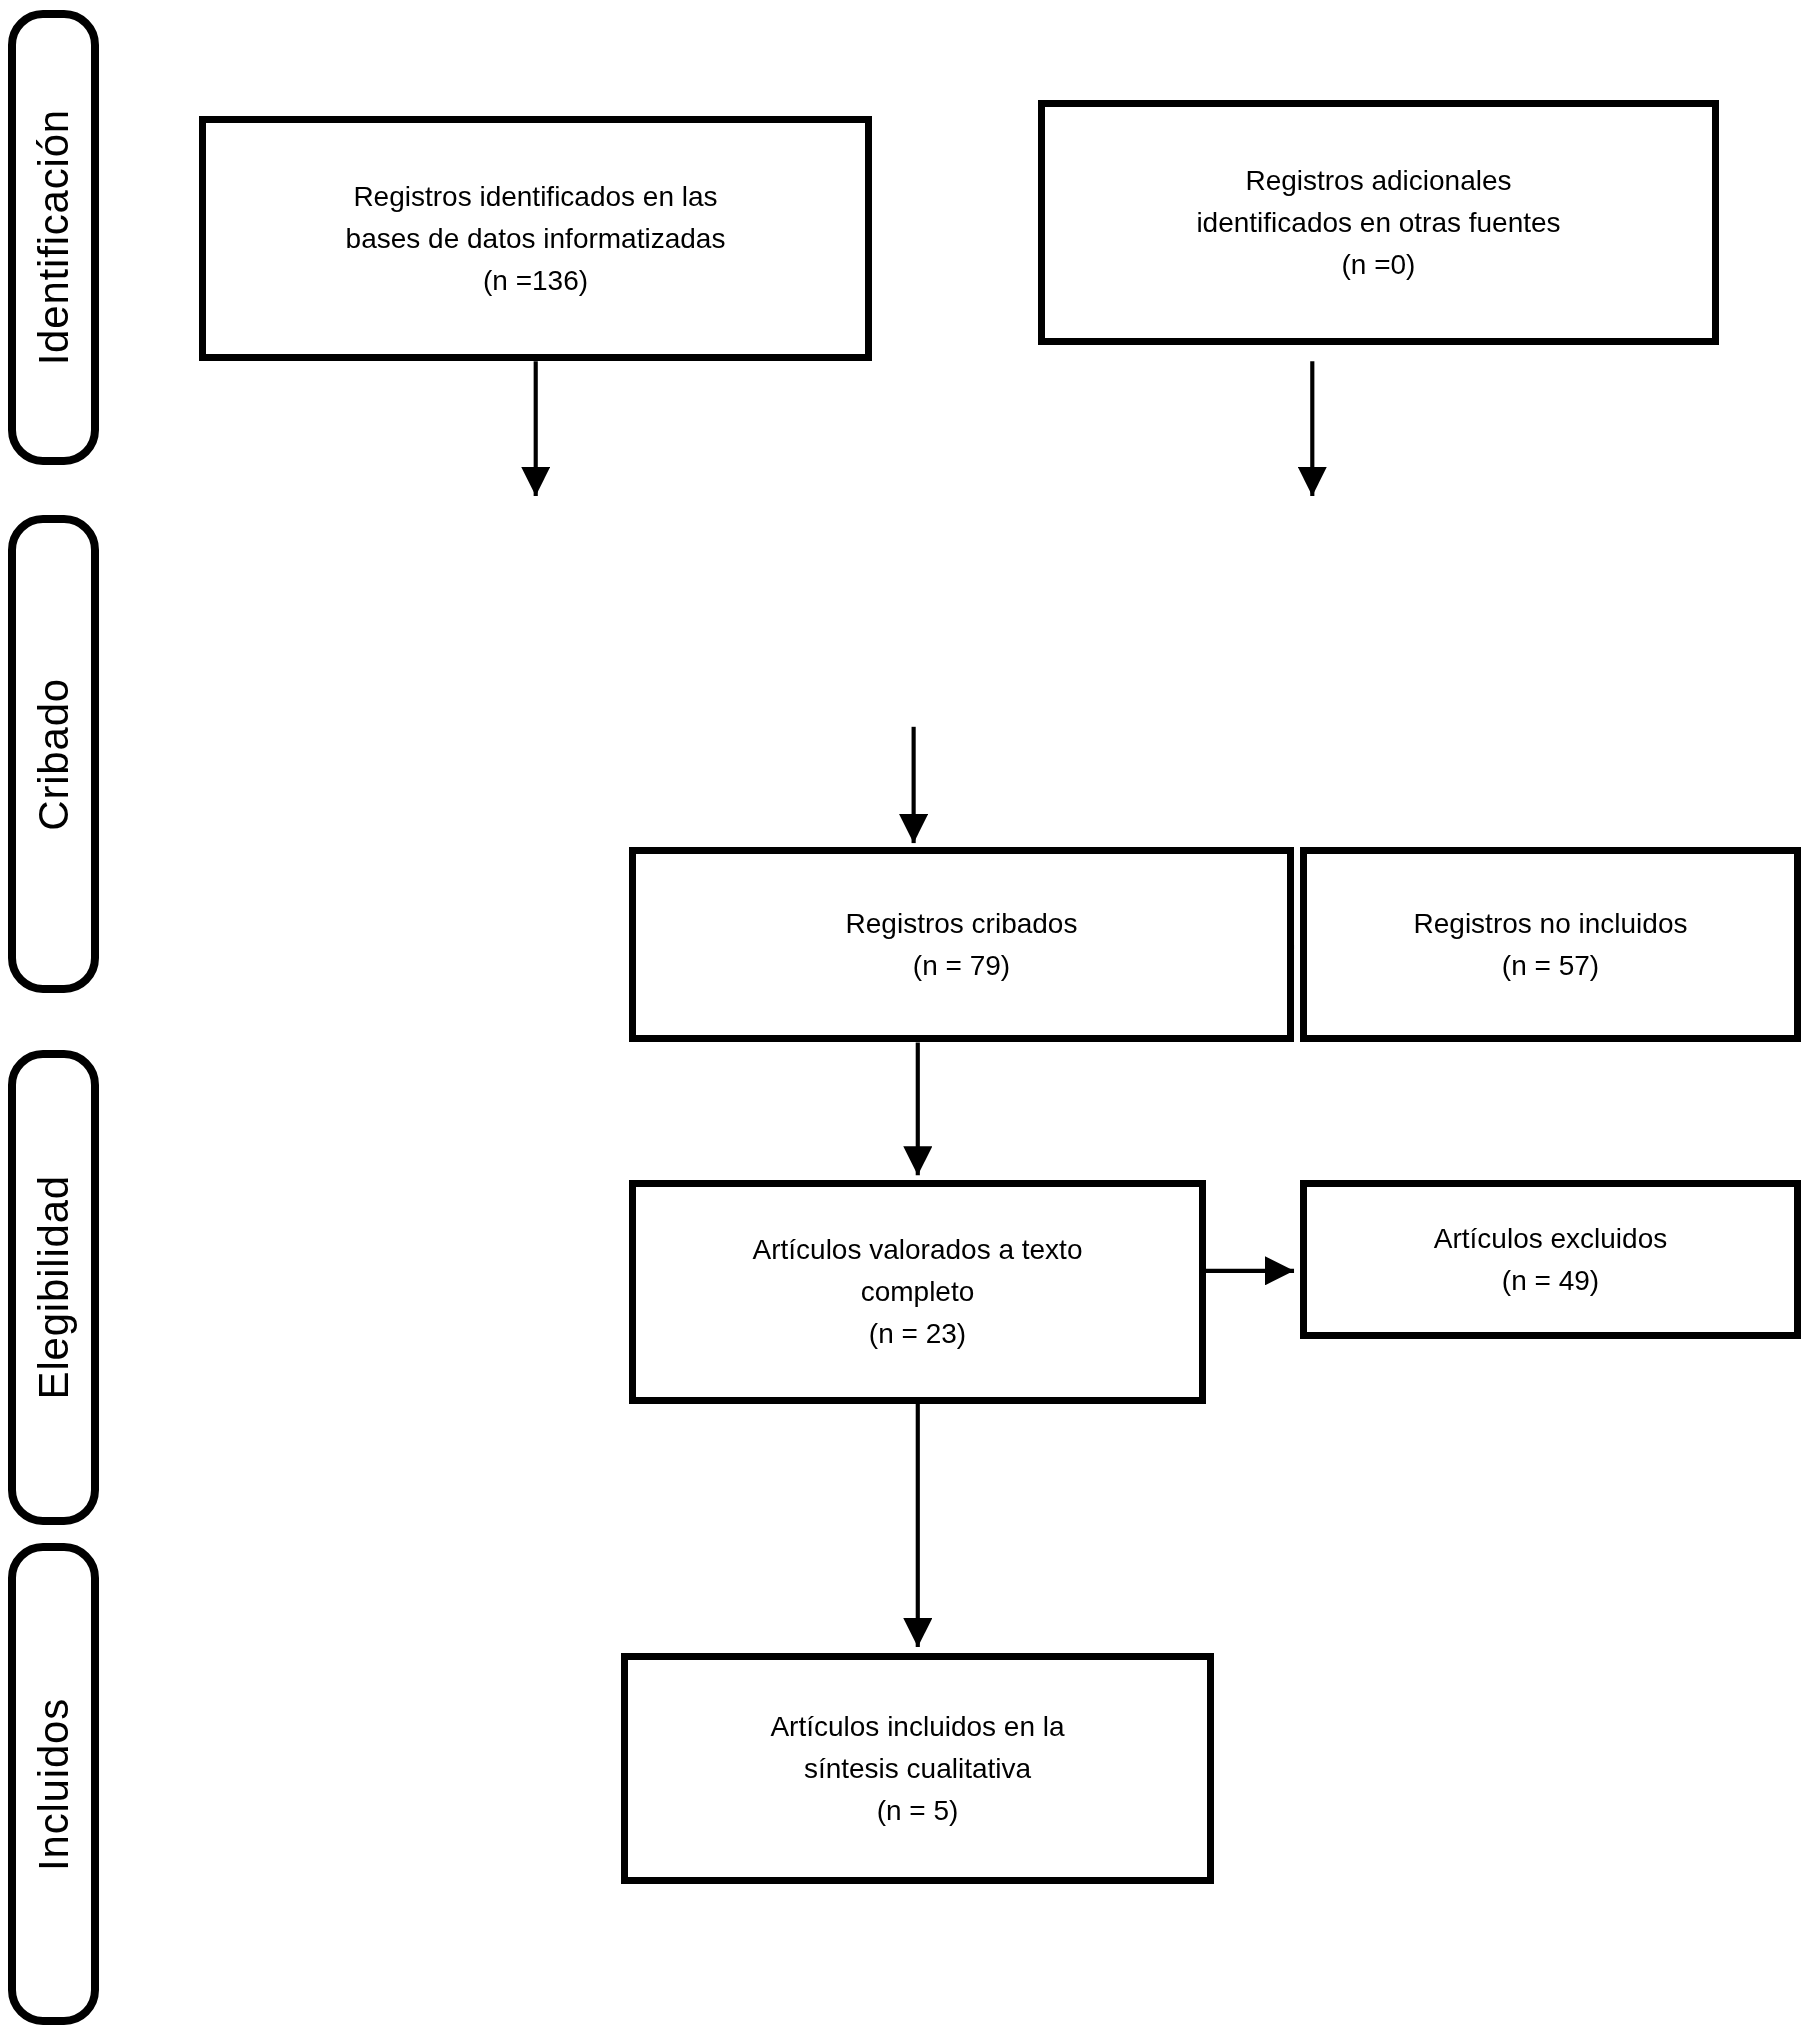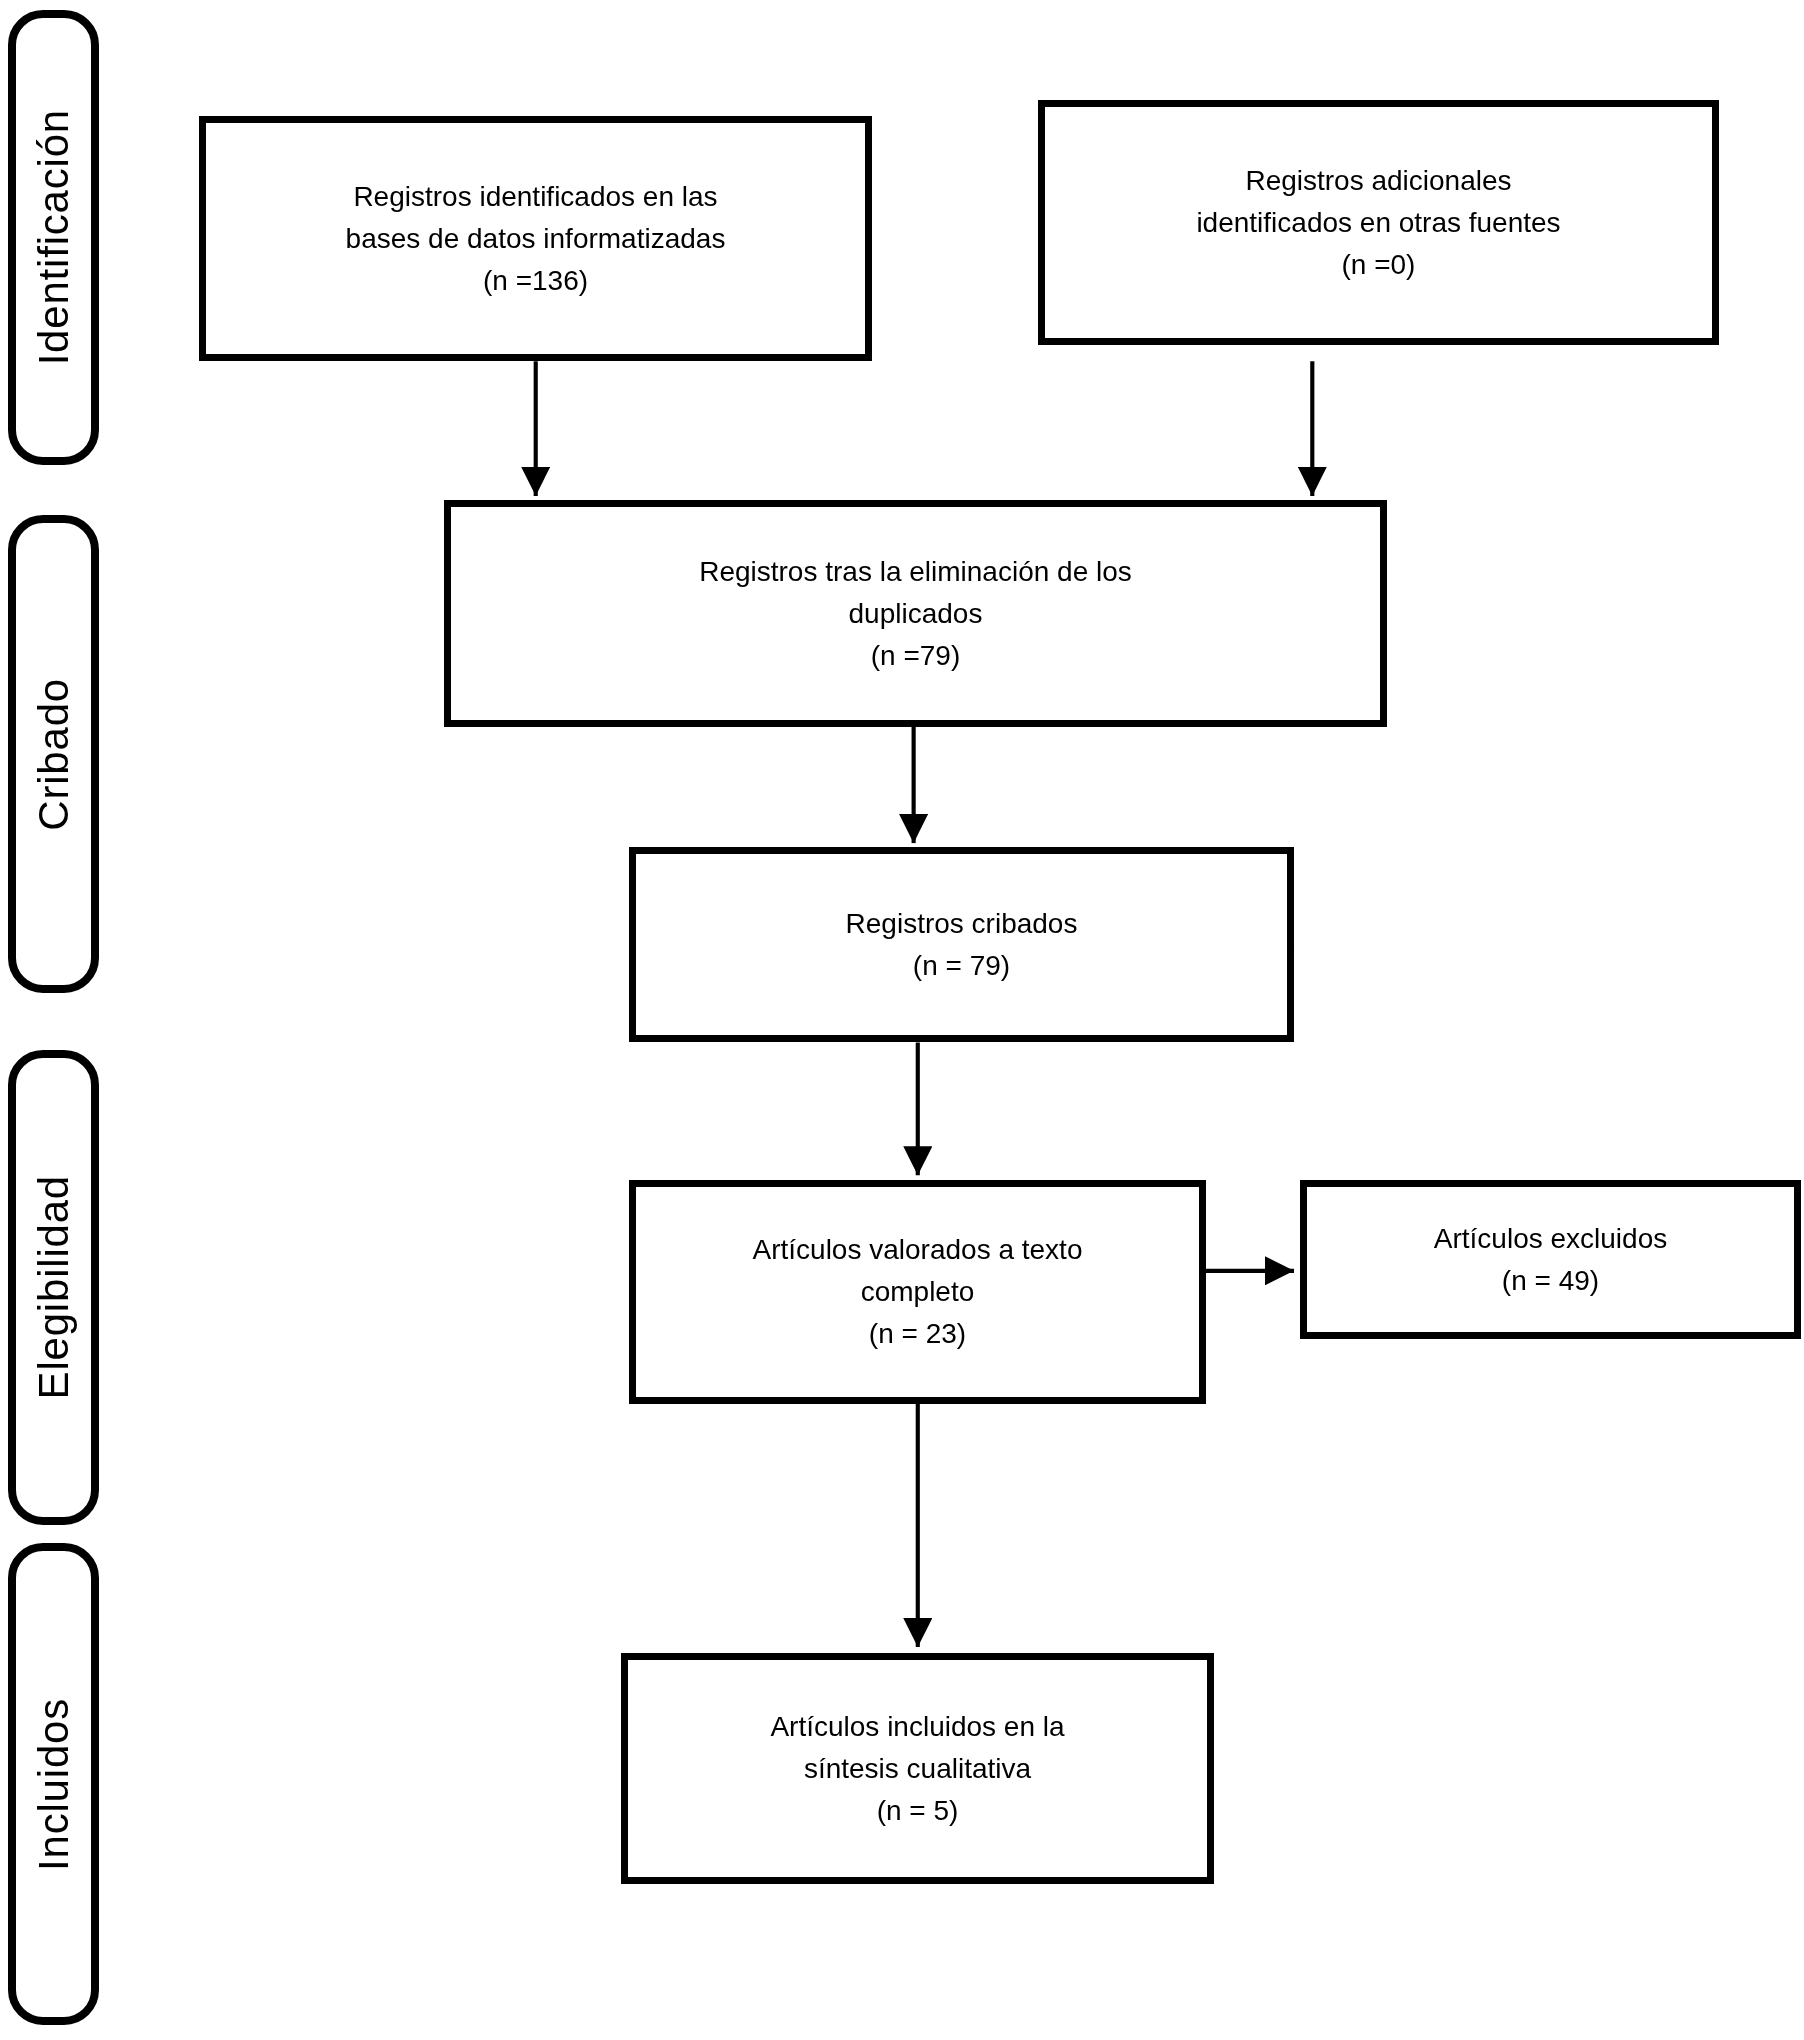--- a/index.html
+++ b/index.html
@@ -90,31 +90,30 @@
 bases de datos informatizadas
 (n =136)</span>
   </div>
 
   <div class="node flowbox" style="left:1038px; top:100px; width:681px; height:245px;text-align:center;">
     <span class="box-text">Registros adicionales
 identificados en otras fuentes
 (n =0)</span>
   </div>
 
-  <div class="node flowbox" style="left:444px; top:500px; width:943px; height:227px;">
-    <span class="box-text">Registros tras la eliminación de los
-duplicados
-(n =79)</span>
-  </div>
 
   <div class="node flowbox" style="left:629px; top:847px; width:665px; height:195px;">
     <span class="box-text">Registros cribados
 (n = 79)</span>
   </div>
 
+  <div class="node flowbox" style="left:1300px; top:847px; width:501px; height:195px;">
+    <span class="box-text">Registros no incluidos
+(n = 57)</span>
+  </div>
 
   <div class="node flowbox" style="left:629px; top:1180px; width:577px; height:224px;">
     <span class="box-text">Artículos valorados a texto
 completo
 (n = 23)</span>
   </div>
 
   <div class="node flowbox" style="left:1300px; top:1180px; width:501px; height:159px;">
     <span class="box-text">Artículos excluidos
 (n = 49)</span>

